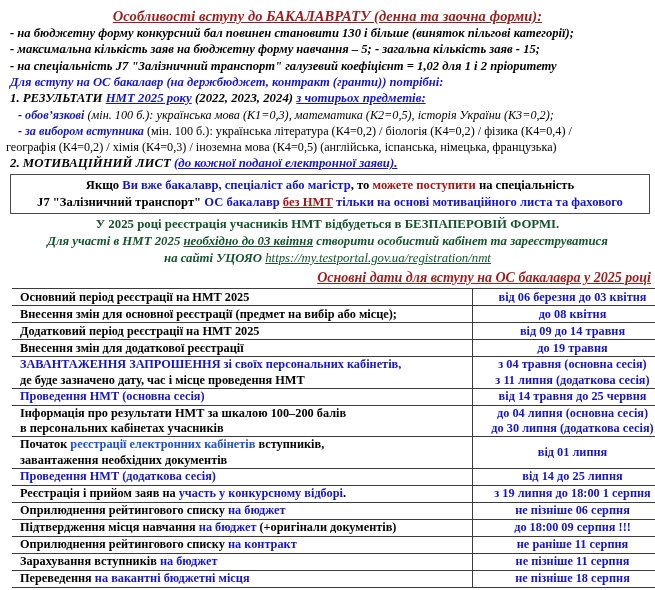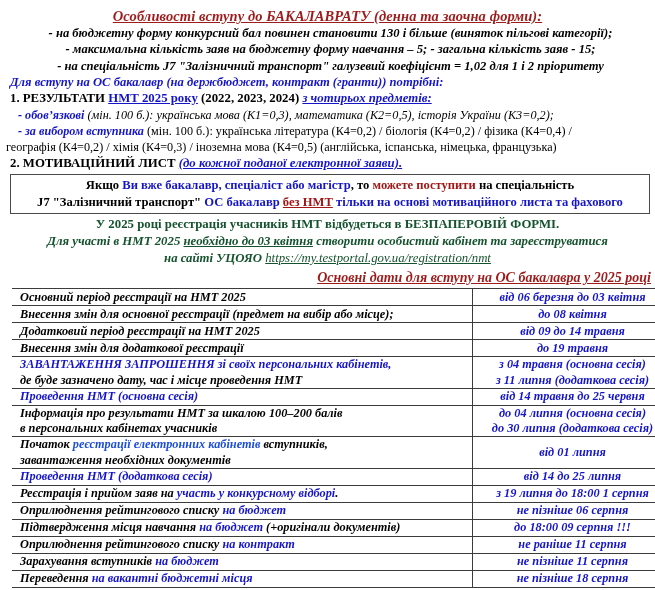--- a/index.html
+++ b/index.html
@@ -19,21 +19,21 @@
     height: 466px;
     position: relative;
     padding: 4px;
     box-sizing: border-box;
   }
 
   
   .red      { color: #A01818; }
   .blue     { color: #1515C8; }
   .black    { color: #000000; }
-  .bold     { font-weight: bold; }
+  .bold     { font-weight: bold; font-style: italic; }
   .ital     { font-style: italic; }
   .ul       { text-decoration: underline; }
 
   .title-main {
     text-align: center;
     font-weight: bold;
     font-style: italic;
     text-decoration: underline;
     color: #9E1B1B;
     font-size: 14.5px;
@@ -43,21 +43,20 @@
   }
 
   .bullet-line {
     font-weight: bold;
     font-style: italic;
     font-size: 12.6px;
     line-height: 16.4px;
     color: #000000;
     padding-left: 6px;
     white-space: nowrap;
-    text-align: center;
   }
 
   .intro-line {
     font-size: 12.6px;
     line-height: 16.2px;
     padding-left: 6px;
     white-space: nowrap;
   }
 
   .lvl1 {
@@ -115,21 +114,20 @@
     margin: 1px 8px 0 8px;
     table-layout: fixed;
   }
   table.dates td {
     border-top: 1.1px solid #3b3b3b;
     border-bottom: 1.1px solid #3b3b3b;
     padding: 0 4px;
     vertical-align: middle;
     font-size: 12.3px;
     line-height: 15.3px;
-    font-style: italic;
     font-weight: bold;
     height: 16px;
   }
   table.dates td.c1 {
     width: 448px;
     border-right: 1.1px solid #3b3b3b;
     text-align: left;
     padding-left: 8px;
   }
   table.dates td.c2 {

